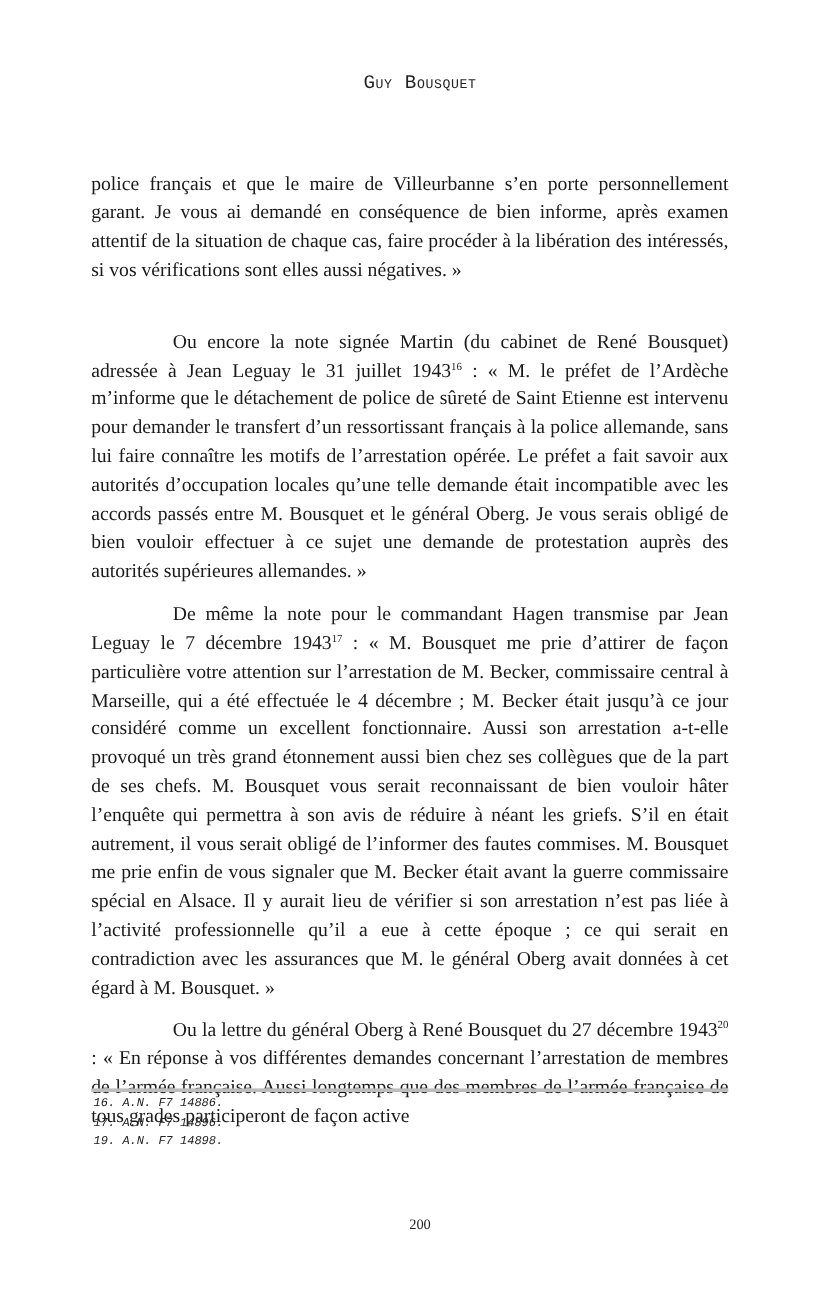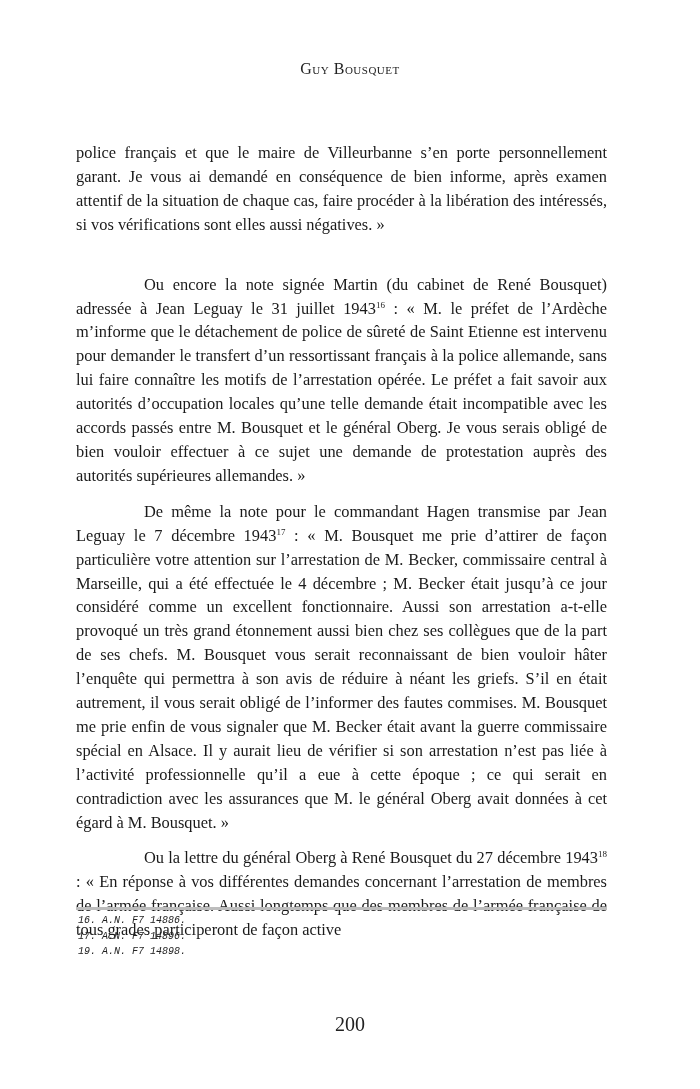--- a/index.html
+++ b/index.html
@@ -1,40 +1,40 @@
 <!DOCTYPE html>
 <html><head>
   <meta charset="utf-8">
   <style>
     html, body { margin: 0; padding: 0; background: #ffffff; }
     body { width: 700px; height: 1089px; position: relative; overflow: hidden;
       font-family: "Liberation Serif", "DejaVu Serif", serif; color: #1a1a1a; }
     .running-head { position: absolute; top: 60px; left: 0; width: 700px; text-align: center;
-      font-size: 16px; letter-spacing: 0.5px; font-variant: small-caps; color: #222; }
+      font-size: 16px; letter-spacing: 0.5px; font-variant: small-caps; color: #222; font-family: Liberation Mono, monospace; }
     .body-text { position: absolute; top: 141px; left: 76px; width: 531px;
       font-size: 16.4px; line-height: 23.9px; text-align: justify; }
     .body-text p { margin: 0; text-indent: 0; }
     .body-text p.indent { text-indent: 68px; margin-top: 36px; }
     .body-text p.gap { margin-top: 12px; }
     sup { font-size: 9px; line-height: 0; vertical-align: 6px; }
     .rule { position: absolute; top: 907px; left: 76px; width: 531px; height: 3px; background: #bdbdbd; }
     .footnotes { position: absolute; top: 913px; left: 78px; font-size: 10px; line-height: 15.5px; font-style: italic; color: #222; font-family: Liberation Mono, monospace; }
     .footnotes div { margin: 0; }
-    .folio { position: absolute; top: 1013px; left: 0; width: 700px; text-align: center; font-size: 20px; color: #222; }
+    .folio { position: absolute; top: 1013px; left: 0; width: 700px; text-align: center; font-size: 12px; color: #222; }
   </style>
 </head>
 <body>
 
 <div class="running-head">Guy Bousquet</div>
 
 <div class="body-text">
   <p><span>police français et que le maire de Villeurbanne s’en porte personnellement garant. Je vous ai demandé en conséquence de bien informe, après examen attentif de la situation de chaque cas, faire procéder à la libération des intéressés, si vos vérifications sont elles aussi négatives. »</span></p>
   <p class="indent"><span>Ou encore la note signée Martin (du cabinet de René Bousquet) adressée à Jean Leguay le 31 juillet 1943</span><sup>16</sup><span> : « M. le préfet de l’Ardèche m’informe que le détachement de police de sûreté de Saint Etienne est intervenu pour demander le transfert d’un ressortissant français à la police allemande, sans lui faire connaître les motifs de l’arrestation opérée. Le préfet a fait savoir aux autorités d’occupation locales qu’une telle demande était incompatible avec les accords passés entre M. Bousquet et le général Oberg. Je vous serais obligé de bien vouloir effectuer à ce sujet une demande de protestation auprès des autorités supérieures allemandes. »</span></p>
   <p class="indent gap"><span>De même la note pour le commandant Hagen transmise par Jean Leguay le 7 décembre 1943</span><sup>17</sup><span> : « M. Bousquet me prie d’attirer de façon particulière votre attention sur l’arrestation de M. Becker, commissaire central à Marseille, qui a été effectuée le 4 décembre ; M. Becker était jusqu’à ce jour considéré comme un excellent fonctionnaire. Aussi son arrestation a-t-elle provoqué un très grand étonnement aussi bien chez ses collègues que de la part de ses chefs. M. Bousquet vous serait reconnaissant de bien vouloir hâter l’enquête qui permettra à son avis de réduire à néant les griefs. S’il en était autrement, il vous serait obligé de l’informer des fautes commises. M. Bousquet me prie enfin de vous signaler que M. Becker était avant la guerre commissaire spécial en Alsace. Il y aurait lieu de vérifier si son arrestation n’est pas liée à l’activité professionnelle qu’il a eue à cette époque ; ce qui serait en contradiction avec les assurances que M. le général Oberg avait données à cet égard à M. Bousquet. »</span></p>
-  <p class="indent gap"><span>Ou la lettre du général Oberg à René Bousquet du 27 décembre 1943</span><sup>18</sup><span> : « En réponse à vos différentes demandes concernant l’arrestation de membres de l’armée française. Aussi longtemps que des membres de l’armée française de tous grades participeront de façon active</span></p>
+  <p class="indent gap"><span>Ou la lettre du général Oberg à René Bousquet du 27 décembre 1943</span><sup>20</sup><span> : « En réponse à vos différentes demandes concernant l’arrestation de membres de l’armée française. Aussi longtemps que des membres de l’armée française de tous grades participeront de façon active</span></p>
 </div>
 
 <div class="rule"></div>
 
 <div class="footnotes">
   <div>16. A.N. F7 14886.</div>
   <div>17. A.N. F7 14896.</div>
   <div>19. A.N. F7 14898.</div>
 </div>
 

